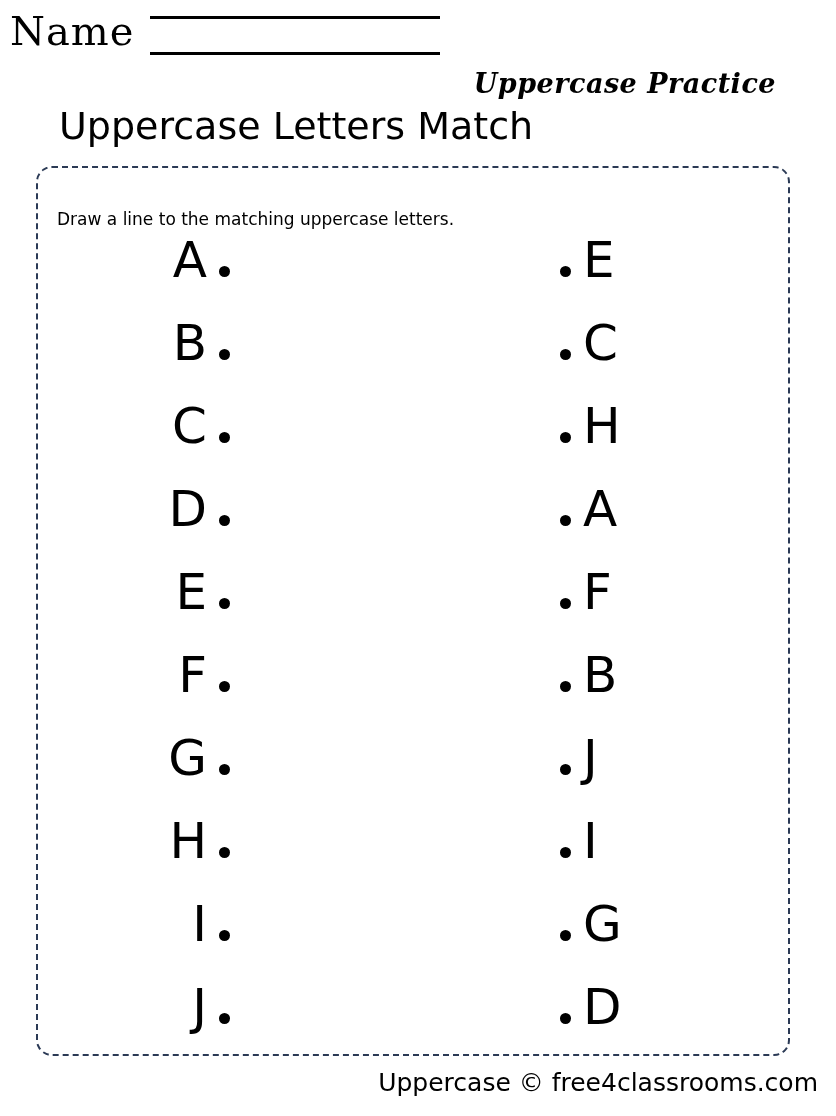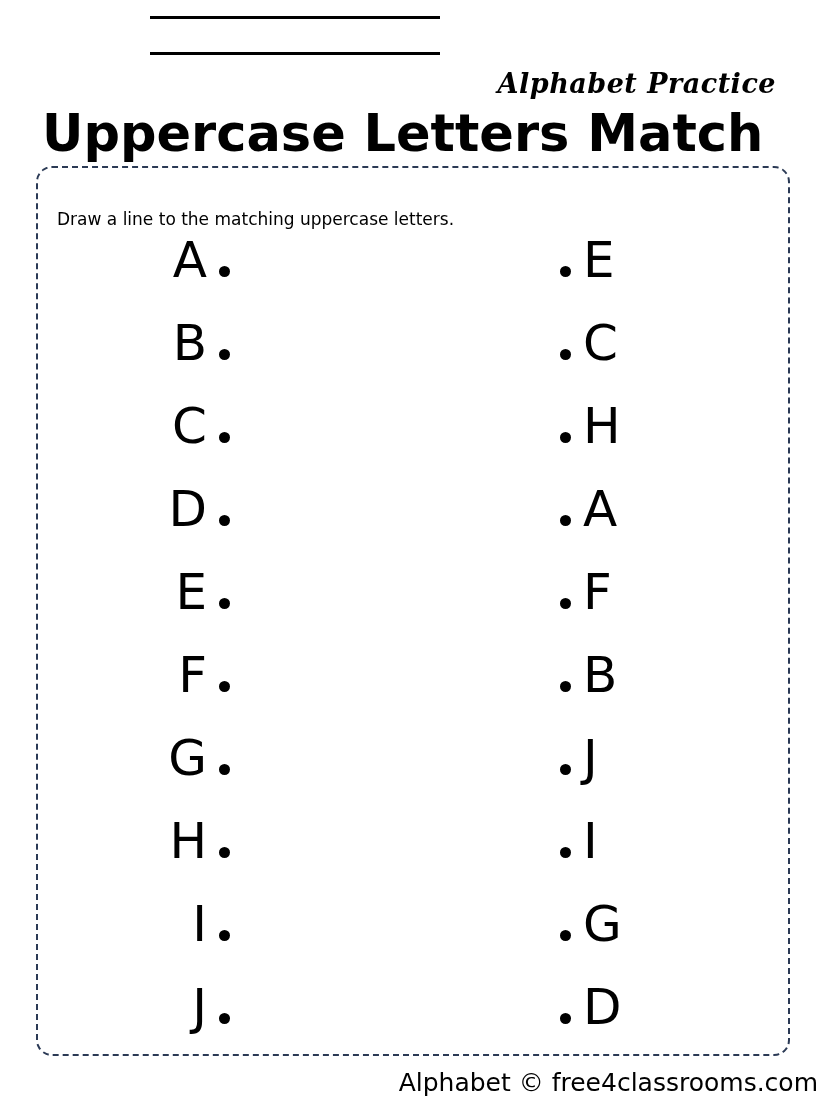--- a/index.html
+++ b/index.html
@@ -56,25 +56,25 @@
     right: 60px;
     top: 68px;
     font-family: "DejaVu Serif", serif;
     font-style: italic;
     font-weight: 700;
     font-size: 27px;
     letter-spacing: 0.5px;
   }
   .main-title {
     position: absolute;
-    left: 42px;
+    left: 59px;
     top: 104px;
     font-family: "DejaVu Sans", sans-serif;
-    font-weight: 700;
-    font-size: 51px;
+    font-weight: 400;
+    font-size: 38px;
     letter-spacing: 0px;
   }
 
   
   .sheet-box {
     position: absolute;
     left: 36px;
     top: 166px;
     width: 754px;
     height: 890px;
@@ -132,25 +132,26 @@
     right: 18px;
     top: 1068px;
     font-family: "DejaVu Sans", sans-serif;
     font-size: 25px;
   }
 </style>
 </head>
 <body>
 
 <div class="name-row">
+  <div class="name-label">Name</div>
   <div class="name-rule-top"></div>
   <div class="name-rule-bottom"></div>
 </div>
 
-<div class="practice-title">Alphabet Practice</div>
+<div class="practice-title">Uppercase Practice</div>
 <div class="main-title">Uppercase Letters Match</div>
 
 <div class="sheet-box"></div>
 <div class="instruction">Draw a line to the matching uppercase letters.</div>
 
 <div class="col col-left">
   <div class="row">
       <span class="letter">A</span>
       <span class="dot"></span>
     </div>
@@ -228,13 +229,13 @@
   <div class="row">
       <span class="dot"></span>
       <span class="letter">G</span>
     </div>
   <div class="row">
       <span class="dot"></span>
       <span class="letter">D</span>
     </div>
 </div>
 
-<div class="footer">Alphabet © free4classrooms.com</div>
+<div class="footer">Uppercase © free4classrooms.com</div>
 
 </body></html>

